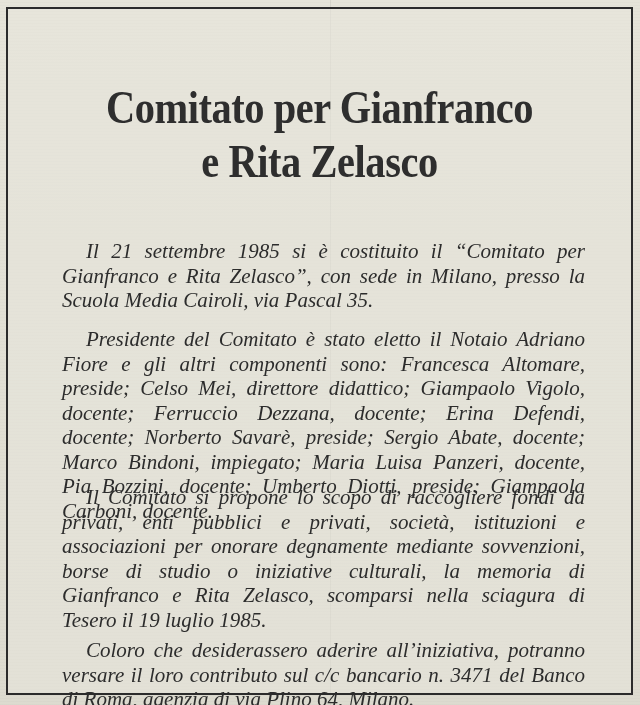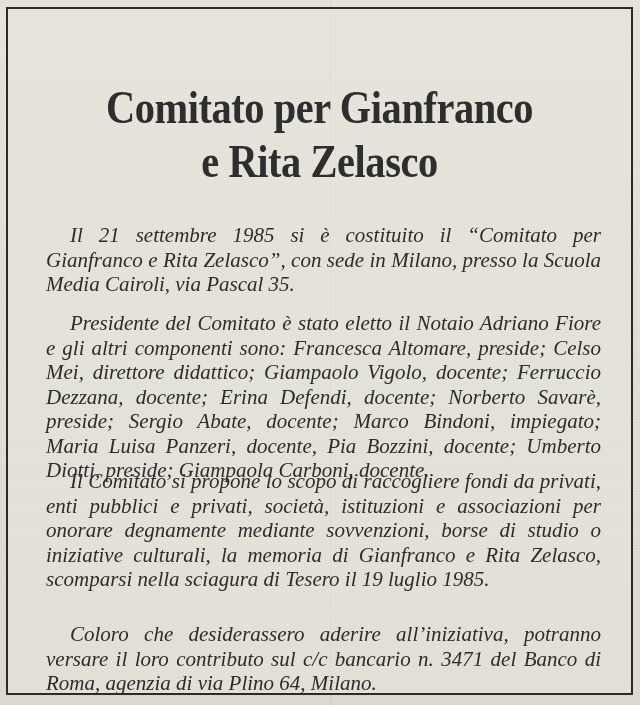--- a/index.html
+++ b/index.html
@@ -63,21 +63,21 @@
     position: absolute;
     left: 38px;
     width: 555px;
     font-style: italic;
     font-size: 21px;
     line-height: 24.5px;
     text-align: justify;
     color: #2c2c2c;
   }
   .para {
-    margin: 0;
+    margin: 16px;
     text-indent: 24px;
     text-align: justify;
     hyphens: manual;
   }
   #p1 { top: 214px; }
   #p2 { top: 302px; font-style: italic; }
   #p3 { top: 460px; font-style: italic; }
   #p4 { top: 613px; }
 </style>
 </head>

